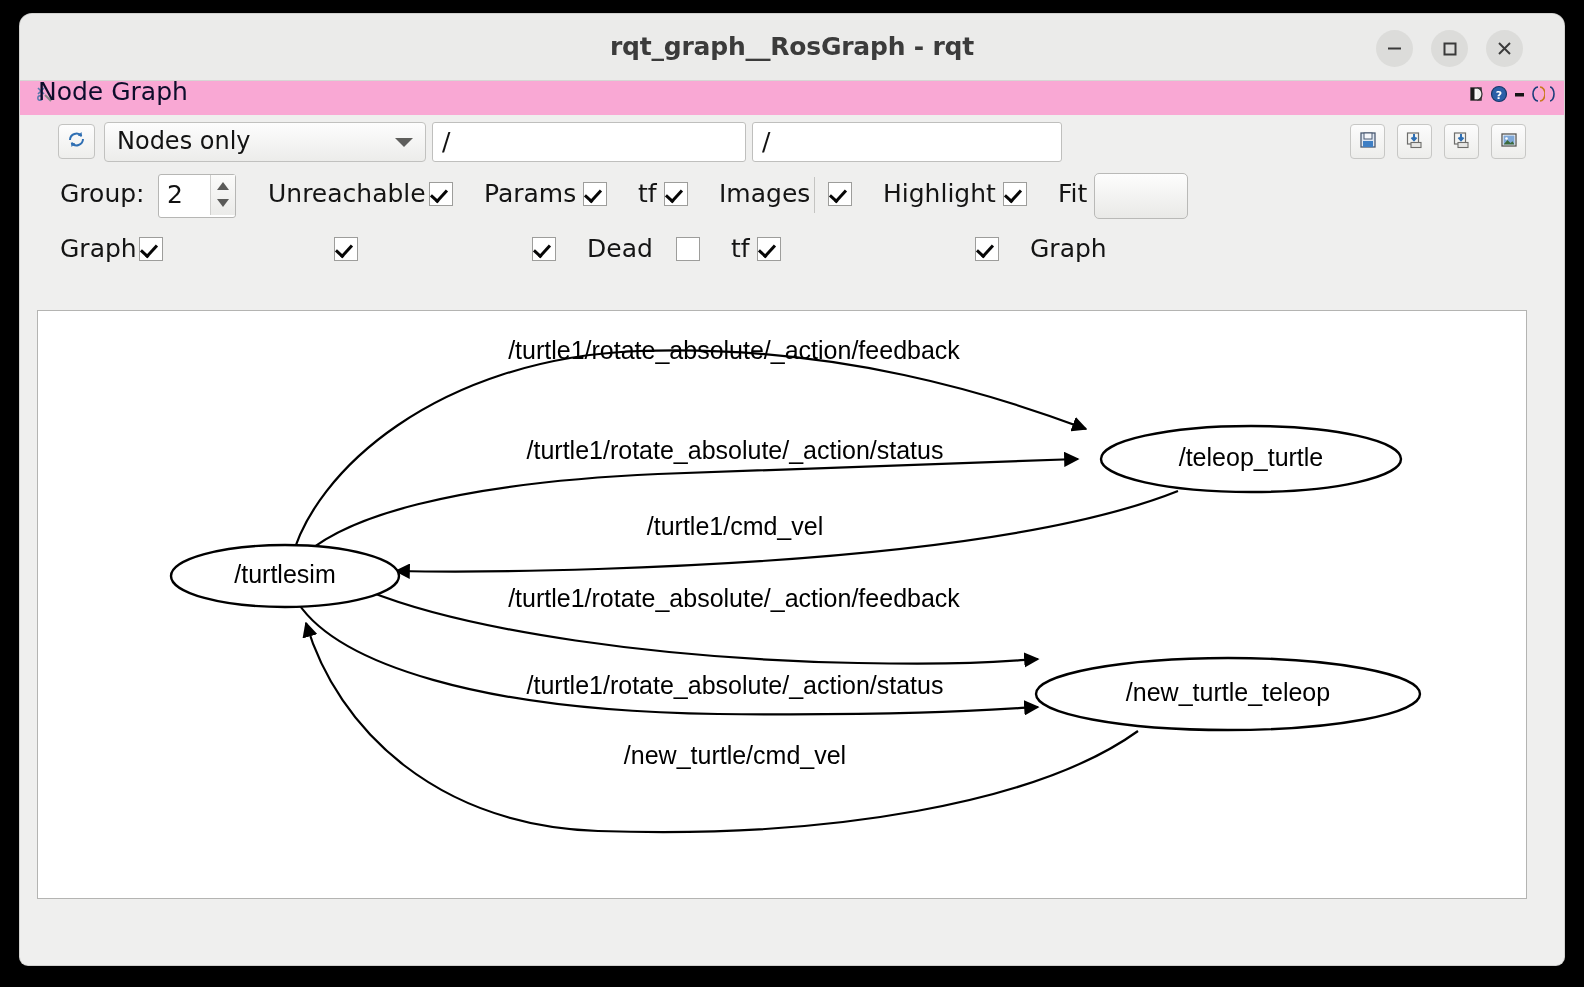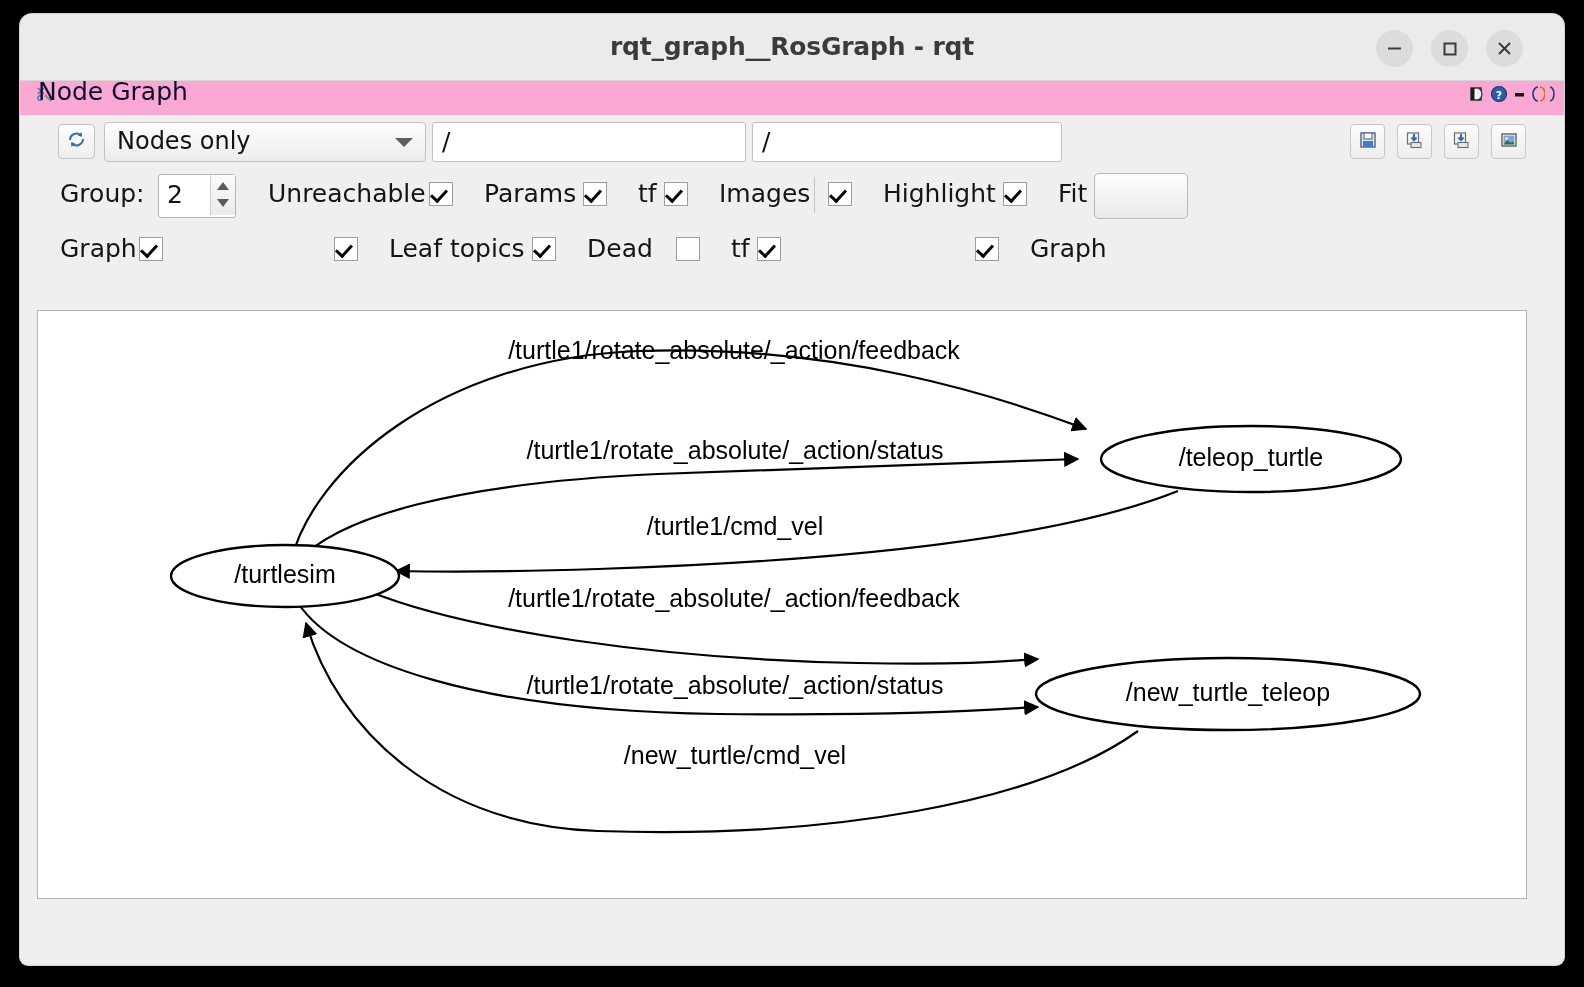--- a/index.html
+++ b/index.html
@@ -481,21 +481,20 @@
 
       <div id="fit-extra-btn"></div>
     </div>
 
     <div class="opt-row" id="opt-row-2">
       <span class="lbl" style="left:20px">Graph:</span>
 
       <span class="cbox checked" style="left:119px"></span>
 
       <span class="cbox checked" style="left:314px"></span>
-      <span class="lbl" style="left:349px">Leaf topics</span>
 
       <span class="cbox checked" style="left:512px"></span>
       <span class="lbl" style="left:547px">Dead</span>
 
       <span class="cbox" style="left:656px"></span>
       <span class="lbl" style="left:691px">tf</span>
 
       <span class="cbox checked" style="left:737px"></span>
 
       <span class="cbox checked" style="left:955px"></span>

